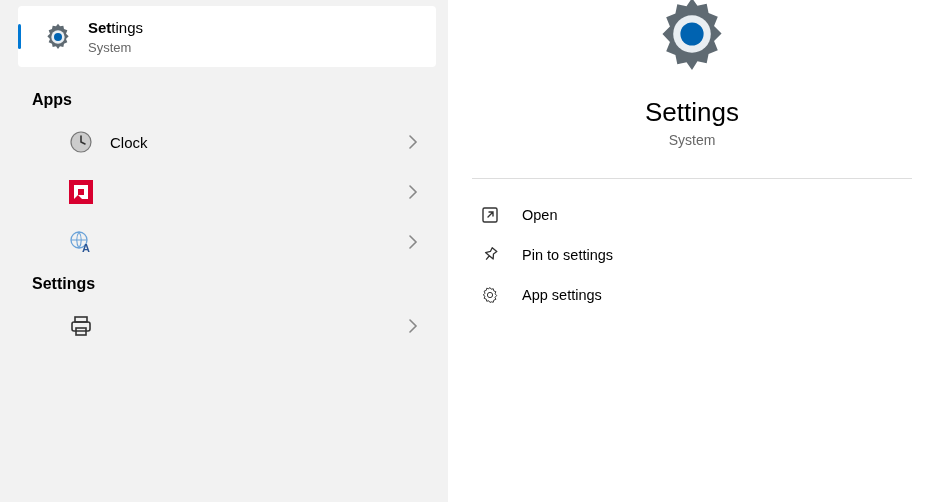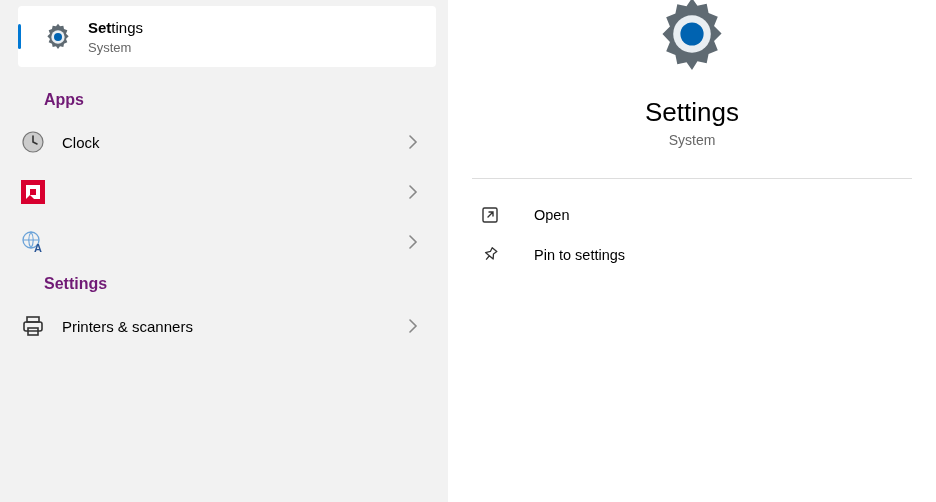--- a/index.html
+++ b/index.html
@@ -59,27 +59,27 @@
     }
     .best-title .bold { font-weight: 600; }
     .best-sub {
       font-size: 13px;
       color: #666;
       margin-top: 2px;
     }
     .section-header {
       font-size: 16px;
       font-weight: 600;
-      padding: 8px 26px 8px 44px;
-      color: #701a75;
+      padding: 8px 26px 8px 32px;
+      color: #000000;
     }
     .list-item {
       display: flex;
       align-items: center;
-      padding: 12px 16px 12px 20px;
+      padding: 12px 16px 12px 68px;
       gap: 16px;
       position: relative;
       cursor: default;
     }
     .list-icon { width: 26px; height: 26px; display:flex; align-items:center; justify-content:center; }
     .list-label { font-size: 15px; color: #000; flex: 1; }
     .list-label .bold { font-weight: 600; }
     .chevron {
       color: #888;
       position: absolute;
@@ -107,21 +107,21 @@
       height: 1px;
       background: #ddd;
       margin-bottom: 16px;
     }
     .actions {
       width: 440px;
     }
     .action {
       display: flex;
       align-items: center;
-      gap: 34px;
+      gap: 22px;
       padding: 10px 8px;
       cursor: default;
     }
     .action-icon { width: 20px; height: 20px; display:flex; align-items:center; justify-content:center; color:#333; }
     .action-label { font-size: 14.5px; color:#000; }
     .amd-icon { width:24px; height:24px; background:#d8002f; display:flex; align-items:center; justify-content:center; }
     svg { display: block; }
   </style>
 </head>
 <body>
@@ -196,23 +196,20 @@
 
 
   <div class="list-item">
     <div class="list-icon">
       <svg width="24" height="22" viewBox="0 0 24 22">
           <rect x="6" y="2" width="12" height="5" fill="none" stroke="#333" stroke-width="1.6"></rect>
           <rect x="3" y="7" width="18" height="9" rx="2" fill="none" stroke="#333" stroke-width="1.6"></rect>
           <rect x="7" y="13" width="10" height="7" fill="none" stroke="#333" stroke-width="1.6"></rect>
         </svg>
     </div>
-    <div class="list-label">
-      <span>Printers &amp; scanners</span>
-    </div>
     <div class="chevron">
       <svg width="10" height="14" viewBox="0 0 8 14">
           <path d="M1 1l6 6-6 6" stroke="#888" stroke-width="1.6" fill="none" stroke-linecap="round"></path>
         </svg>
     </div>
   </div>
 
 </div>
 
 <div class="right-panel">
@@ -241,15 +238,24 @@
 
     <div class="action">
       <div class="action-icon">
         <svg width="18" height="18" viewBox="0 0 18 18">
             <path d="M6 2l6 0l-1 4l3 4l-10 0l3-4z M9 10v5" stroke="#333" stroke-width="1.3" fill="none" stroke-linejoin="round" transform="rotate(40 9 9)"></path>
           </svg>
       </div>
       <div class="action-label">Pin to settings</div>
     </div>
 
+    <div class="action">
+      <div class="action-icon">
+        <svg width="18" height="18" viewBox="0 0 24 24">
+            <path d="M12 2l1.6 2.3l2.8-.6l.6 2.8l2.8 1.1l-1.1 2.8l2.3 2.3l-2.3 2.3l1.1 2.8l-2.8 1.1l-.6 2.8l-2.8-.6L12 22l-1.6-2.3l-2.8 .6l-.6-2.8l-2.8-1.1l1.1-2.8L3 12l2.3-2.3l-1.1-2.8l2.8-1.1l.6-2.8l2.8 .6z" fill="none" stroke="#333" stroke-width="1.3"></path>
+            <circle cx="12" cy="12" r="3.5" fill="none" stroke="#333" stroke-width="1.3"></circle>
+          </svg>
+      </div>
+      <div class="action-label">App settings</div>
+    </div>
 
   </div>
 </div>
 
 </body></html>

